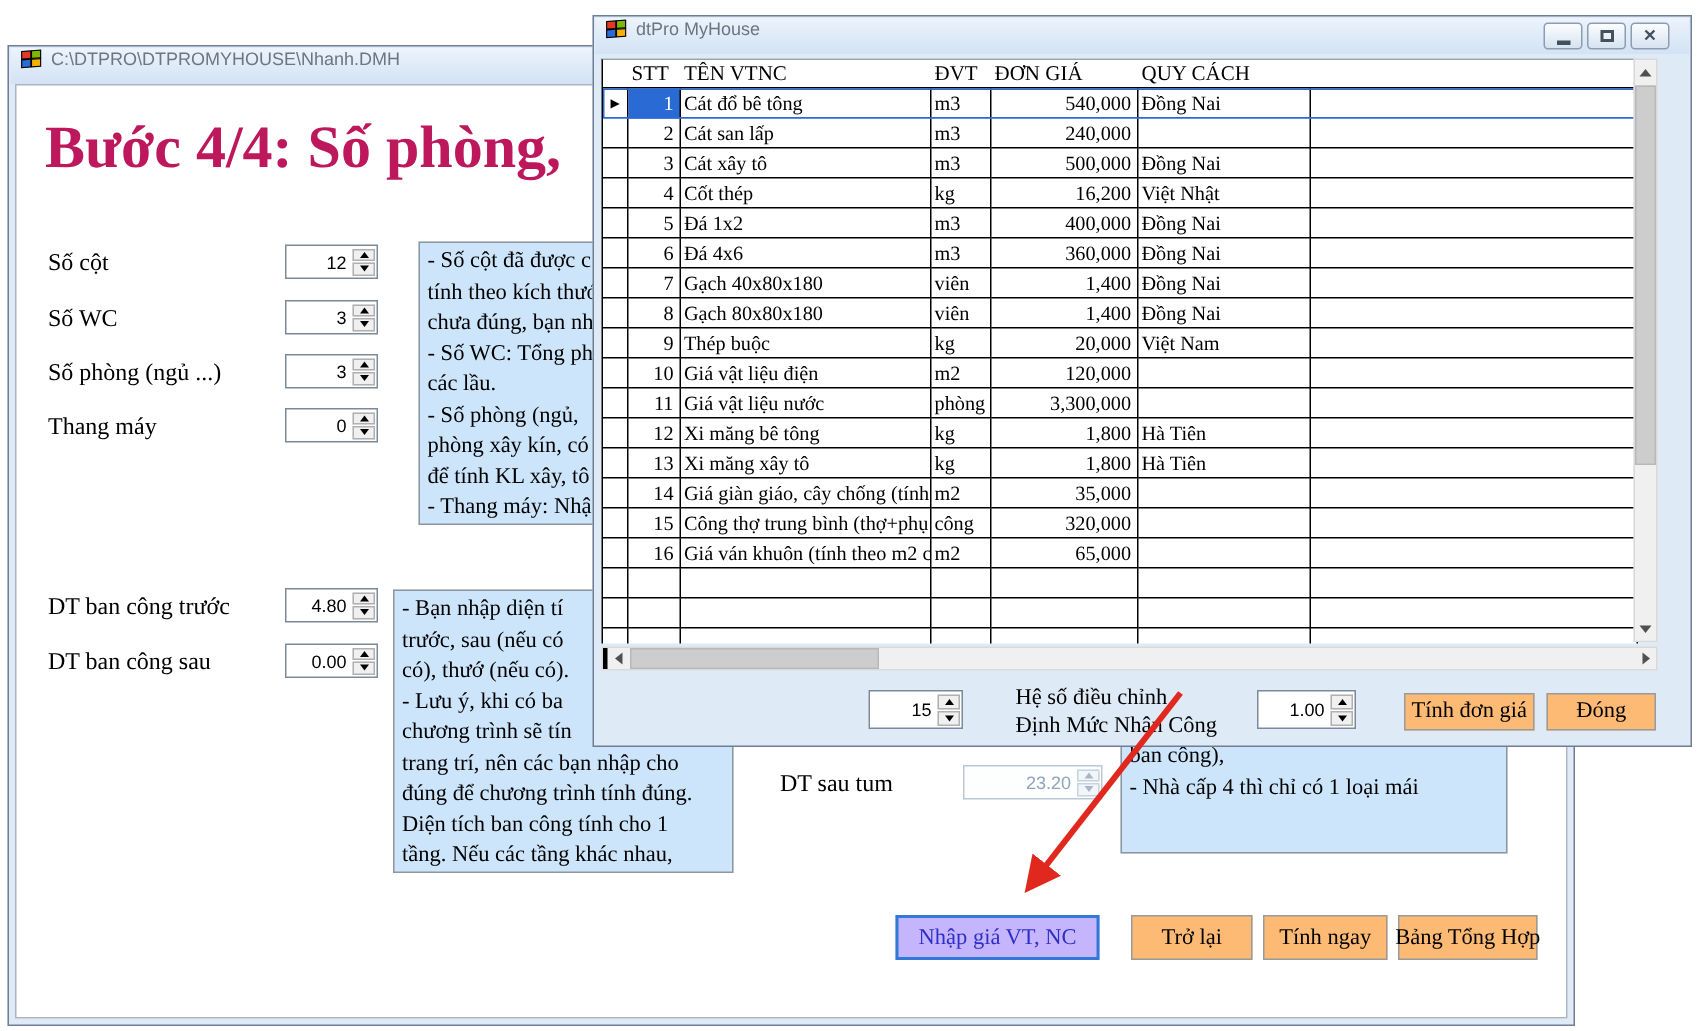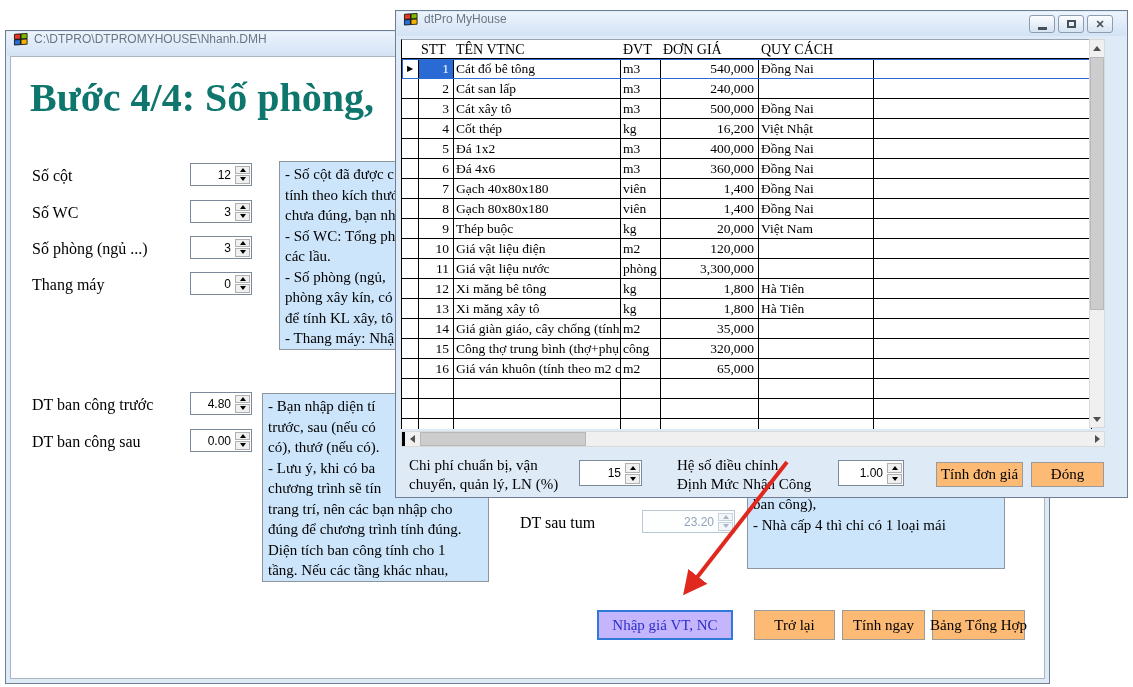--- a/index.html
+++ b/index.html
@@ -18,21 +18,21 @@
     background:linear-gradient(#fbfdfe,#d6e3f1);display:flex;align-items:center;justify-content:center;
     color:#44505c;box-sizing:border-box;}
   .glyph-min{width:9px;height:3px;background:#44505c;margin-top:9px;}
   .glyph-max{width:9px;height:8px;border:2px solid #44505c;box-sizing:border-box;}
   .glyph-close{font-family:"Liberation Sans",sans-serif;font-size:11px;font-weight:bold;line-height:1;}
 
   .content{position:absolute;left:4px;top:25px;right:4px;bottom:4px;background:#ffffff;
     border:1px solid #aab4c2;box-sizing:border-box;}
 
   
-  .heading{position:absolute;font-size:40px;font-weight:bold;color:#0f766e;white-space:nowrap;}
+  .heading{position:absolute;font-size:40px;font-weight:bold;color:#be185d;white-space:nowrap;}
   .flabel{position:absolute;font-size:16px;color:#000;white-space:nowrap;}
   .infobox{position:absolute;background:#cde5fb;border:1px solid #8e959d;box-sizing:border-box;
     font-size:15px;line-height:20.5px;color:#000;padding:2px 5px;overflow:hidden;white-space:nowrap;}
 
   
   .spinner{position:absolute;background:#fff;border:1px solid #7b8a9a;box-sizing:border-box;display:flex;}
   .spin-val{flex:1;text-align:right;padding-right:3px;
     font-family:"Liberation Sans","DejaVu Sans",sans-serif;font-size:12px;
     display:flex;align-items:center;justify-content:flex-end;color:#000;}
   .spin-btns{width:15px;display:flex;flex-direction:column;padding:1px;}
@@ -446,24 +446,20 @@
     <div style="position:absolute;left:0;top:0;width:3px;height:14px;background:#000;"></div>
     <div class="sb-btn" style="left:4px;top:0;width:13px;height:14px;">
         <div class="t-left"></div>
       </div>
     <div class="sb-thumb" style="left:18px;top:0;width:166px;height:14px;"></div>
     <div class="sb-btn" style="right:0;top:0;width:13px;height:14px;">
         <div class="t-right"></div>
       </div>
   </div>
 
-  <div class="dlg-label" style="left:13px;top:445px;">
-    <div>Chi phí chuẩn bị, vận</div>
-    <div>chuyển, quản lý, LN (%)</div>
-  </div>
   <div class="spinner" style="left:183px;top:449px;width:63px;height:26px;">
     <div class="spin-val">15</div>
     <div class="spin-btns">
       <div class="spin-btn">
           <div class="tri-up"></div>
         </div>
       <div class="spin-btn">
           <div class="tri-down"></div>
         </div>
     </div>

